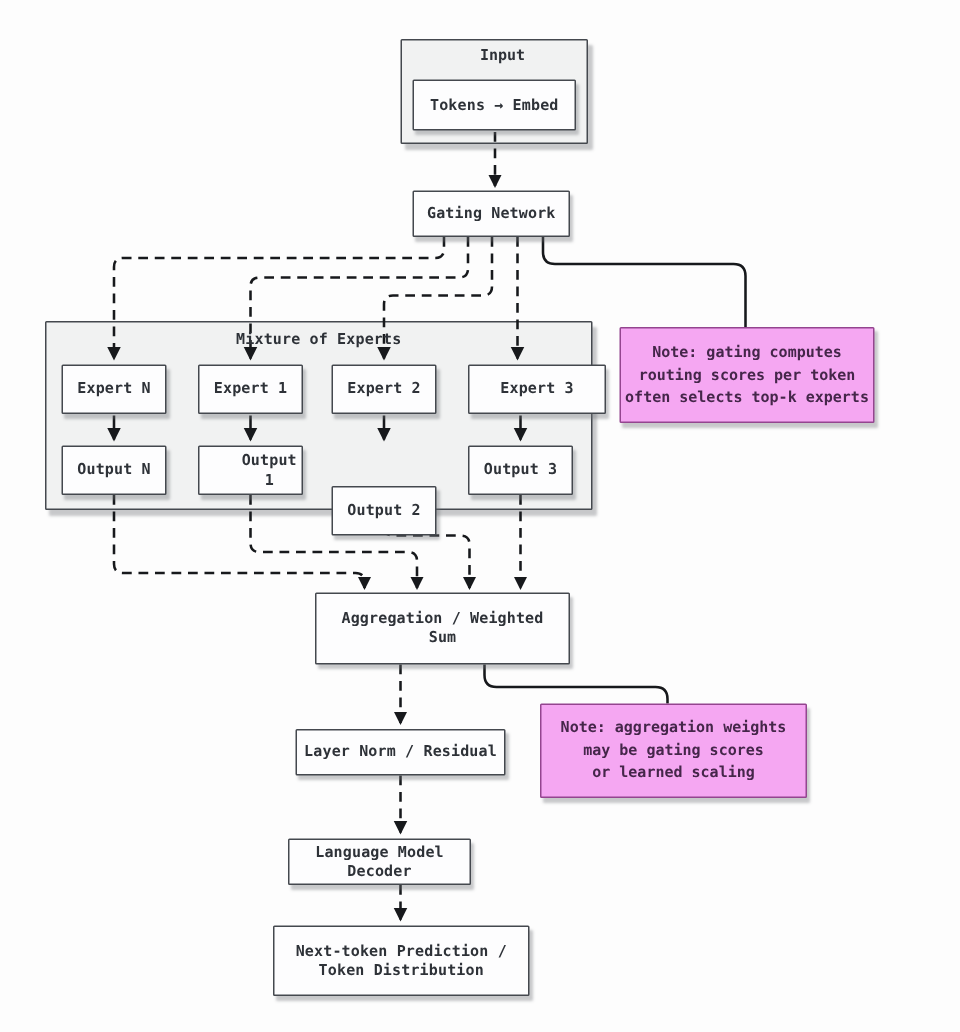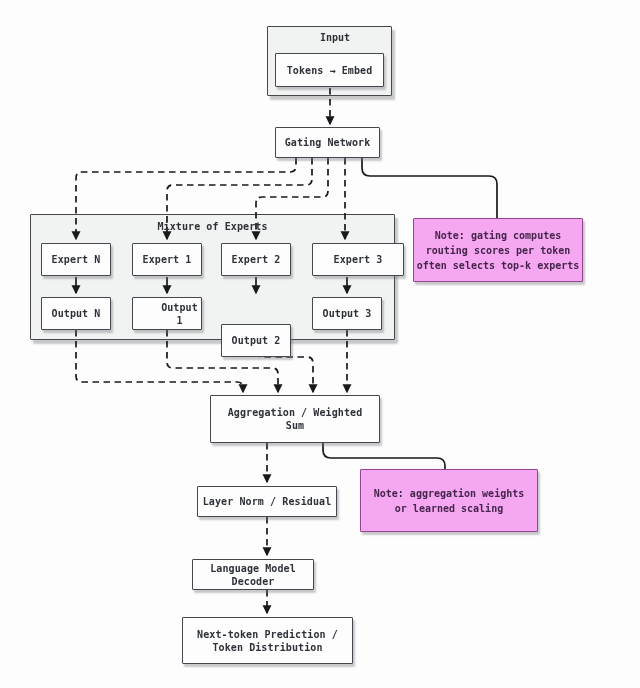--- a/index.html
+++ b/index.html
@@ -107,20 +107,21 @@
     <div>often selects top-k experts</div>
   </div>
 
   <div class="node" style="left:210px; top:395px; width:170px; height:48px;">
     <div>Aggregation / Weighted</div>
     <div>Sum</div>
   </div>
 
   <div class="note" style="left:360px; top:469px; width:178px; height:63px;">
     <div>Note: aggregation weights</div>
+    <div>may be gating scores</div>
     <div>or learned scaling</div>
   </div>
 
   <div class="node" style="left:197px; top:486px; width:140px; height:31px;">Layer Norm / Residual</div>
 
   <div class="node" style="left:192px; top:559px; width:122px; height:31px;">Language Model Decoder</div>
 
   <div class="node" style="left:182px; top:617px; width:171px; height:47px;">
     <div>Next-token Prediction /</div>
     <div>Token Distribution</div>

